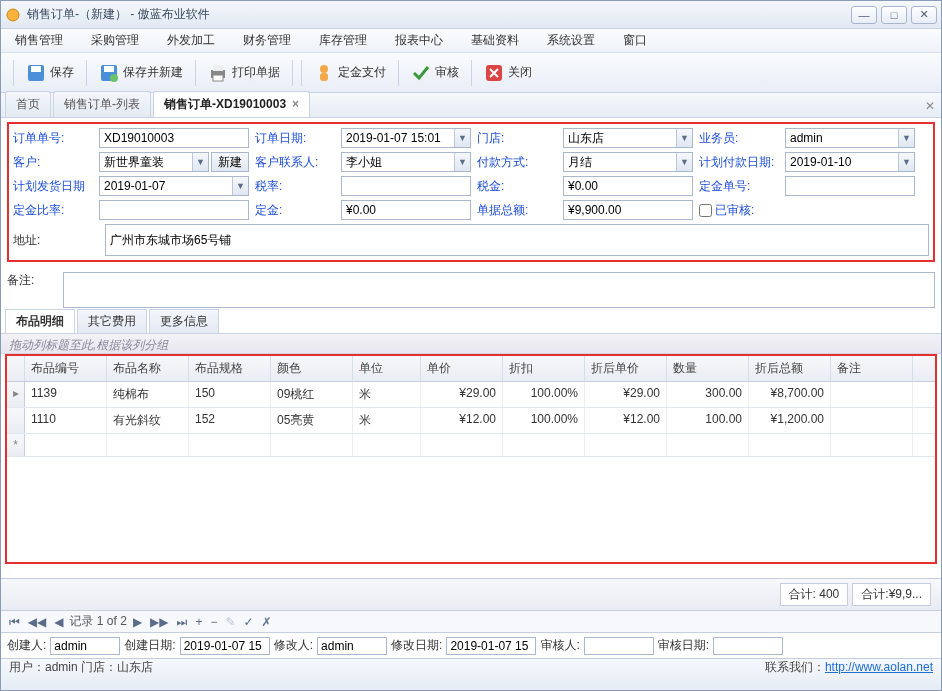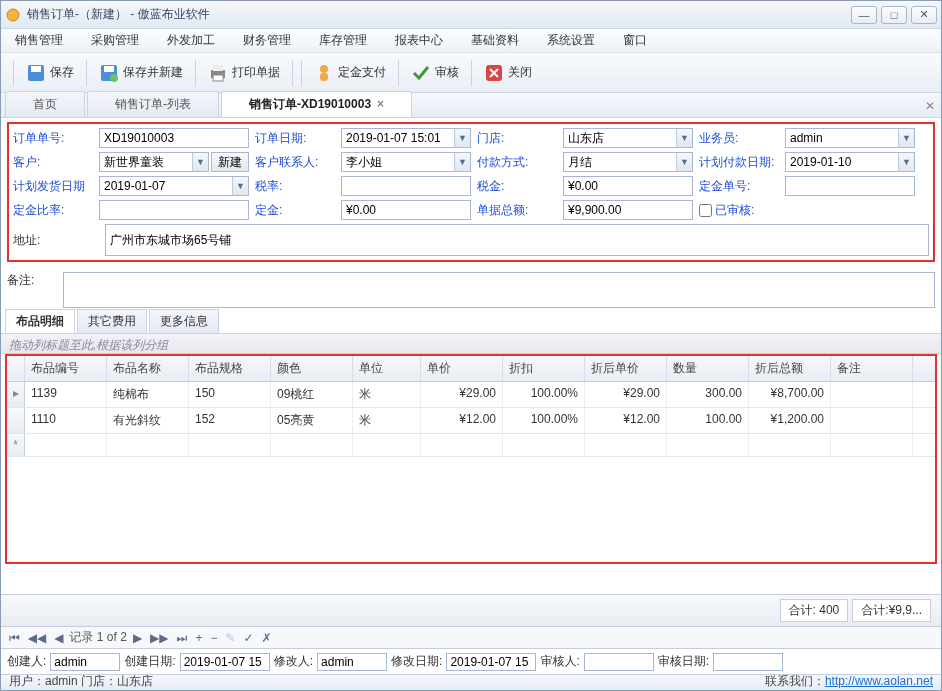--- a/index.html
+++ b/index.html
@@ -9,21 +9,21 @@
 .titlebar .ttext{color:#3a4860;font-weight:normal}
 .titlebar .spacer{flex:1}
 .winbtn{width:26px;height:18px;border:1px solid #a7b6cc;background:linear-gradient(#fdfdfe,#e8edf5);margin-left:4px;border-radius:3px;display:flex;align-items:center;justify-content:center;color:#4a5a74;font-size:11px;cursor:pointer}
 .menubar{height:24px;background:linear-gradient(#fbfcfe,#eef2f8);display:flex;align-items:center;padding:0 8px;border-bottom:1px solid #d7dfeb;gap:16px}
 .menubar span{padding:3px 6px;cursor:pointer;color:#333}
 .toolbar{height:40px;background:linear-gradient(#f9fbfd,#e9eef6);display:flex;align-items:center;padding:0 8px;border-bottom:1px solid #c9d3e2}
 .tbtn{display:flex;align-items:center;gap:4px;padding:4px 8px;cursor:pointer;border-radius:2px}
 .tsep{width:1px;height:26px;background:#c9d3e2;margin:0 4px}
 .ticon2{width:20px;height:20px;display:inline-flex;align-items:center;justify-content:center}
 .tabstrip{height:25px;background:linear-gradient(#f5f8fc,#e6ecf5);display:flex;align-items:flex-end;padding-left:4px;border-bottom:1px solid #c9d3e2;position:relative}
-.tab{padding:4px 27px;border:1px solid #c9d3e2;border-bottom:none;background:linear-gradient(#f3f6fb,#e4eaf3);margin-right:2px;border-radius:3px 3px 0 0;cursor:pointer;color:#555}
+.tab{padding:4px 10px;border:1px solid #c9d3e2;border-bottom:none;background:linear-gradient(#f3f6fb,#e4eaf3);margin-right:2px;border-radius:3px 3px 0 0;cursor:pointer;color:#555}
 .tab.active{background:#fff;color:#222;font-weight:bold}
 .tab .x{margin-left:6px;color:#888}
 .tabstrip .closetab{position:absolute;right:6px;top:6px;color:#888;cursor:pointer}
 .formarea{padding:4px 6px}
 .redbox{border:2px solid #e53030;padding:4px}
 .formgrid{display:grid;grid-template-columns:80px 150px 80px 130px 80px 130px 80px 130px;gap:4px 6px;align-items:center}
 .formgrid label{color:#1d4ed8;white-space:nowrap}
 .inp,.sel{height:20px;border:1px solid #a9b8cf;background:#fff;padding:0 4px;width:100%;font-size:12px}
 .selwrap{position:relative;display:flex}
 .selwrap .drop{position:absolute;right:1px;top:1px;width:16px;height:18px;background:linear-gradient(#f5f8fc,#dfe7f2);border-left:1px solid #bcc9dc;display:flex;align-items:center;justify-content:center;color:#5a6c89;font-size:9px;cursor:pointer}
@@ -47,21 +47,21 @@
 .grow .num{text-align:right}
 .grow .rowhdr{background:linear-gradient(#f7f8fb,#e9ecf3);border-right:1px solid #c6cedd;text-align:center;color:#888}
 .gridfoot{display:flex;justify-content:flex-end;padding:4px 10px;background:linear-gradient(#f7f8fb,#e9ecf3);border-top:1px solid #c6cedd;gap:4px}
 .gridfoot .cell{border:1px solid #c6cedd;padding:2px 8px;background:#fff}
 .nav{height:22px;border-top:1px solid #c6cedd;display:flex;align-items:center;padding:0 6px;gap:4px;color:#555;background:#f7f8fb}
 .nav .nbtn{cursor:pointer;color:#5a6c89;padding:0 2px}
 .nav .dis{color:#bbc5d4}
 .audit{height:26px;border-top:1px solid #c6cedd;display:flex;align-items:center;padding:0 6px;gap:4px;background:#fff}
 .audit label{color:#333}
 .audit input{height:18px;border:1px solid #a9b8cf;padding:0 3px}
-.status{height:16px;border-top:1px solid #c6cedd;background:linear-gradient(#f5f8fc,#e6ecf5);display:flex;align-items:flex-end;padding:0 8px;color:#444}
+.status{height:32px;border-top:1px solid #c6cedd;background:linear-gradient(#f5f8fc,#e6ecf5);display:flex;align-items:flex-start;padding:0 8px;color:#444}
 .status .right{margin-left:auto}
 .status a{color:#1b6fd0;text-decoration:underline}
 .chk{display:flex;align-items:center;gap:3px}
 .chk input{width:13px;height:13px}
 </style>
 </head>
 <body>
 
 <div class="titlebar">
   <span class="ticon"><svg viewBox="0 0 16 16">

